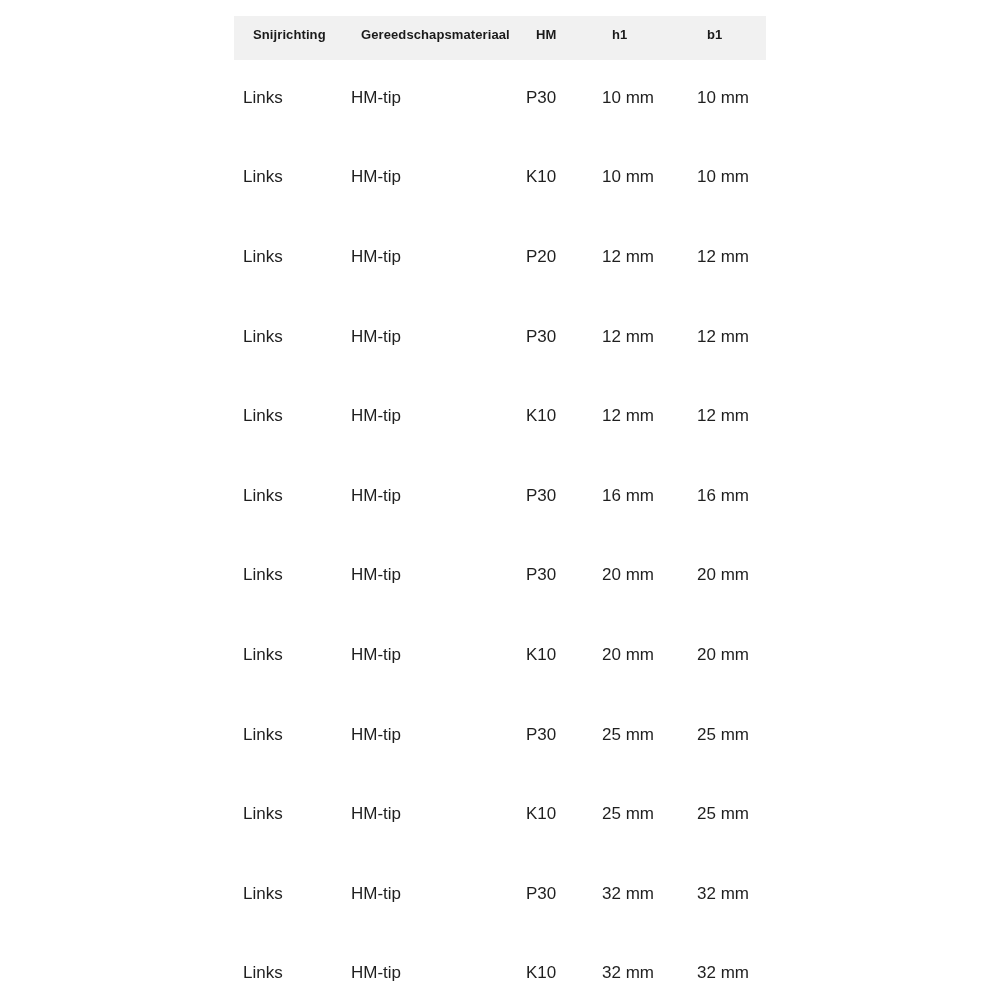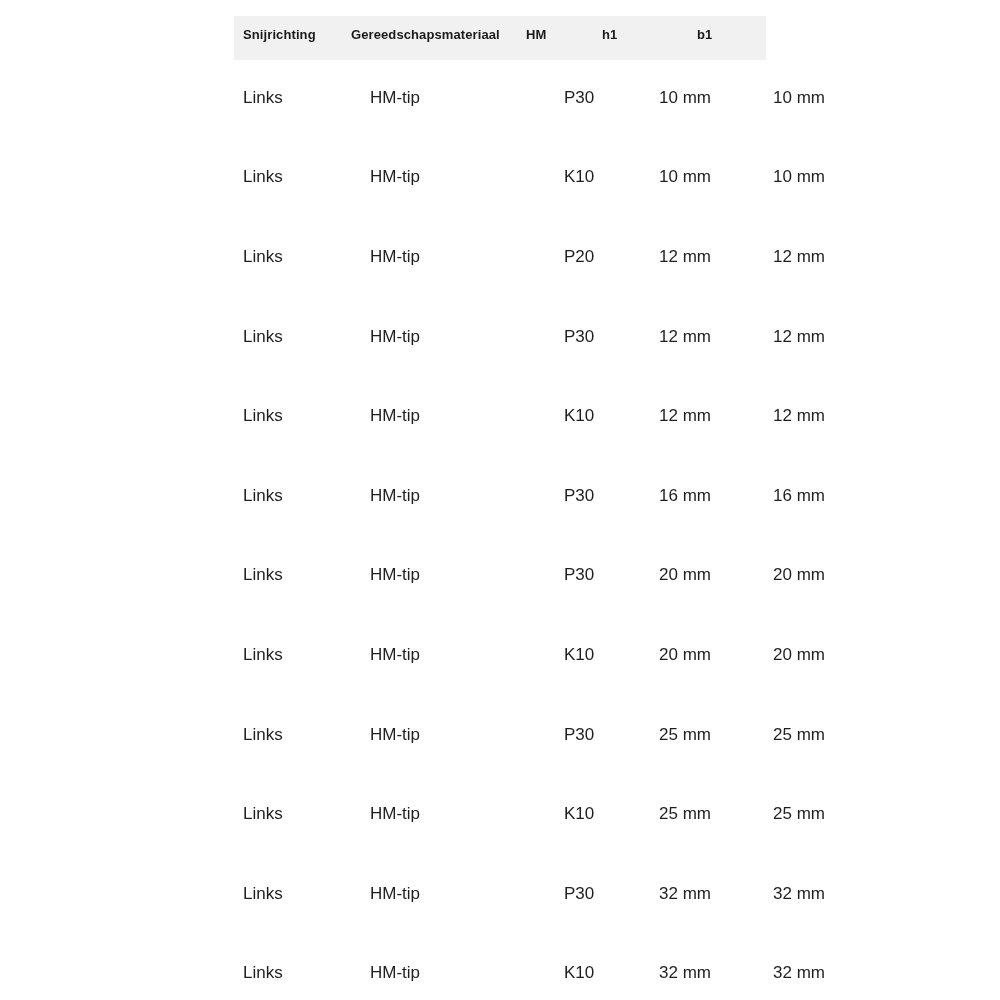--- a/index.html
+++ b/index.html
@@ -17,40 +17,39 @@
     left: 234px;
     top: 16px;
     width: 532px;
   }
   .thead {
     display: grid;
     grid-template-columns: 108px 175px 76px 95px 69px;
     height: 44px;
     background: #f1f1f1;
     align-items: center;
-    padding-left: 9px;
+    padding-left: 19px;
     box-sizing: border-box;
   }
   .th {
     font-size: 13px;
     font-weight: 700;
     color: #1a1a1a;
     letter-spacing: 0.1px;
     transform: translateY(-4px);
     white-space: nowrap;
   }
   .tbody { display: block; }
   .tr {
     display: grid;
     grid-template-columns: 108px 175px 76px 95px 69px;
     height: 79.6px;
     align-items: center;
     padding-left: 9px;
     box-sizing: border-box;
-    gap: 19px;
   }
   .td {
     font-size: 17px;
     font-weight: 400;
     color: #1f1f1f;
     transform: translateY(-2.5px);
     white-space: nowrap;
   }
 </style>
 </head>

